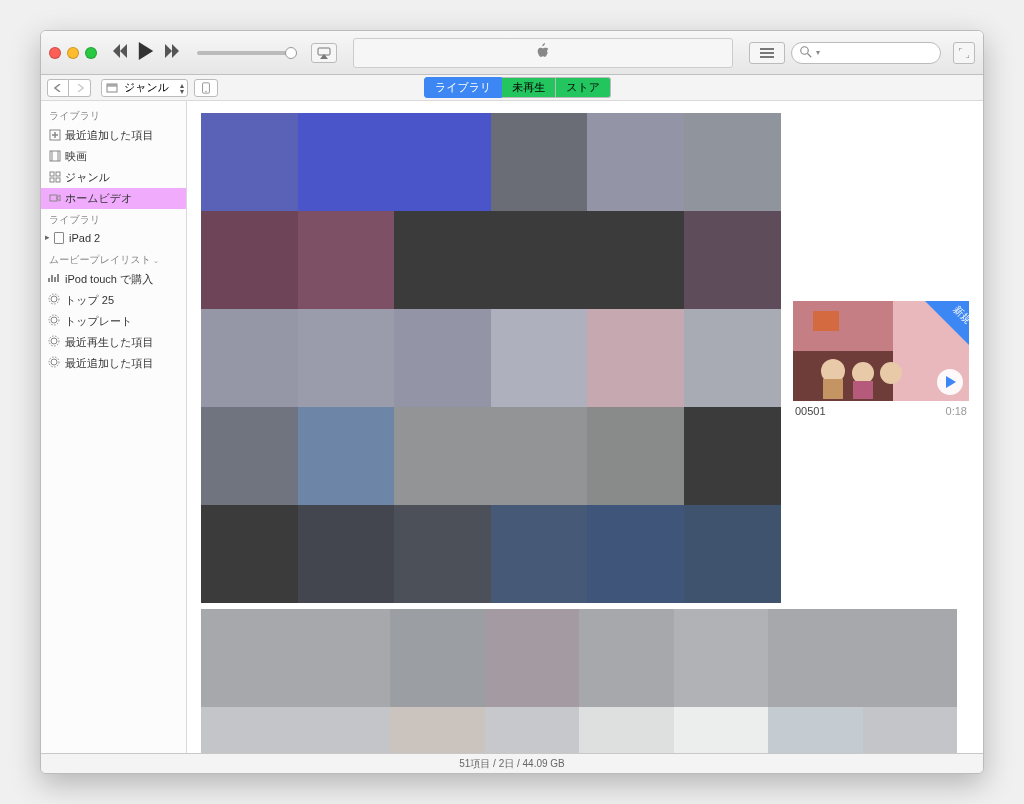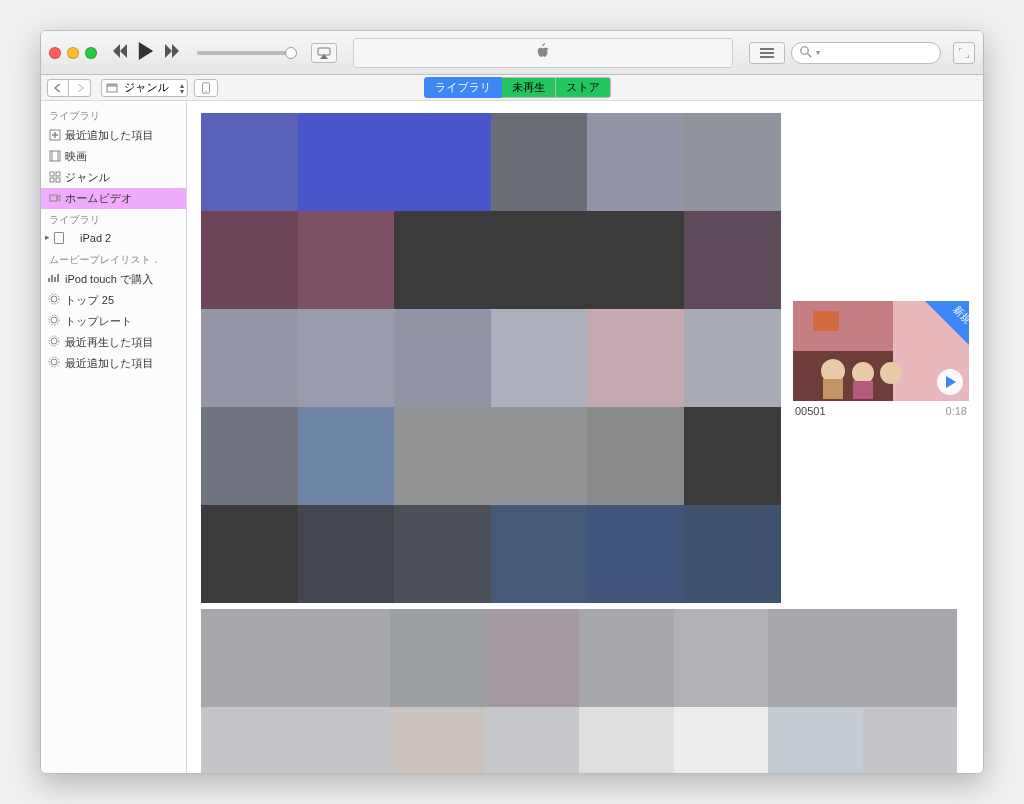--- a/index.html
+++ b/index.html
@@ -69,21 +69,21 @@
   .body { flex: 1; display: flex; overflow: hidden; }
   .sidebar { width: 146px; border-right: 1px solid #d9d9d9; background: #fcfcfc; padding: 4px 0; font-size: 11px; color: #333; overflow: hidden; }
   .sb-head { color: #888; font-size: 10px; padding: 4px 8px 2px; }
   .sb-item { padding: 3px 8px 3px 24px; position: relative; cursor: default; white-space: nowrap; }
   .sb-item.selected { background: #f0abfc; }
   .sb-item .ico { position: absolute; left: 7px; top: 3px; width: 13px; height: 13px; display: flex; align-items: center; justify-content: center; }
   .sb-item .ico svg { width: 12px; height: 12px; fill: #888; stroke: #888; }
   .sb-device { padding: 3px 8px 3px 24px; position: relative; }
   .sb-device::before { content: "▸"; position: absolute; left: 4px; top: 3px; font-size: 9px; color: #666; }
   .sb-device .ico { position: absolute; left: 13px; top: 3px; width: 10px; height: 12px; border: 1px solid #888; border-radius: 1px; }
-  .sb-device .label { margin-left: 15px; }
+  .sb-device .label { margin-left: 4px; }
   .pl-head { color: #888; font-size: 10px; padding: 6px 8px 2px; }
   .pl-head .disclosure { font-size: 7px; color: #999; margin-left: 2px; }
   .pl-item { padding: 3px 8px 3px 24px; position: relative; white-space: nowrap; }
   .pl-item .gear { position: absolute; left: 7px; top: 3px; }
   .pl-item .bars { position: absolute; left: 7px; top: 5px; }
   .gear svg { width: 12px; height: 12px; fill: #888; }
   .bars { display: flex; gap: 1px; align-items: flex-end; }
   .bars span { width: 2px; background: #888; }
   .content { flex: 1; overflow: auto; background: #fff; padding: 12px 14px; position: relative; }
   .mosaic { width: 580px; display: flex; flex-wrap: wrap; margin-bottom: 6px; }
@@ -374,14 +374,17 @@
           <div class="cell" style="background: rgb(199, 200, 203);"></div>
           <div class="cell" style="background: rgb(222, 224, 224);"></div>
           <div class="cell" style="background: rgb(236, 238, 238);"></div>
           <div class="cell" style="background: rgb(197, 204, 209);"></div>
           <div class="cell" style="background: rgb(195, 197, 200);"></div>
         </div>
     </div>
 
   </div>
 
+  <div class="statusbar">
+    <span>51項目 / 2日 / 44.09 GB</span>
+  </div>
 
 </div>
 
 </body></html>

